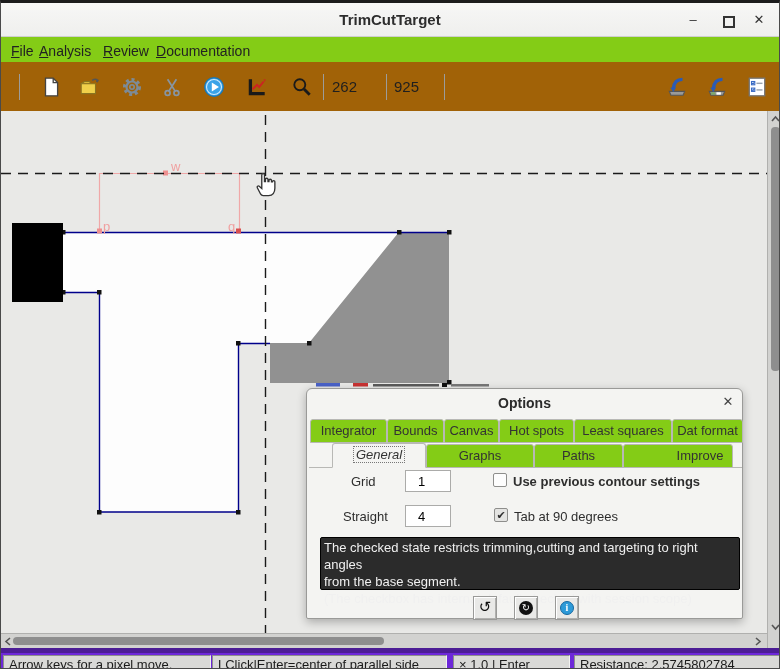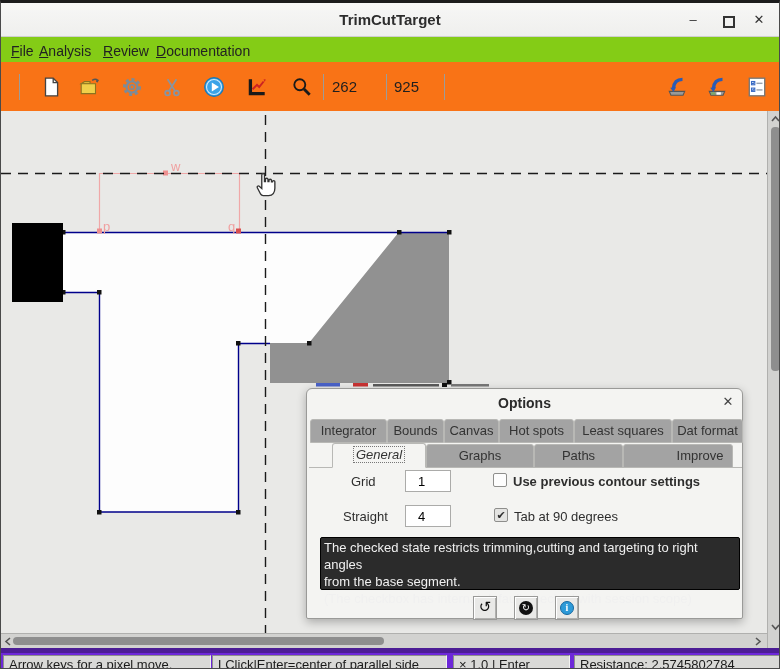--- a/index.html
+++ b/index.html
@@ -9,31 +9,31 @@
   
   .titlebar{left:0;top:0;width:100%;height:33px;background:linear-gradient(#f7f7f6,#efefed);border-bottom:1px solid #cfcfcd;}
   .title{left:0;right:0;top:8px;text-align:center;font-size:15px;font-weight:700;color:#2d2d2d;}
   .winbtn{top:8px;width:20px;height:18px;text-align:center;font-size:13px;color:#333;line-height:18px;cursor:default;}
   .maxbox{top:13px;width:8px;height:8px;border:2px solid #333;}
   
   .menubar{left:0;top:34px;width:100%;height:25px;background:#84cc16;}
   .menuitem{top:4px;font-size:14px;color:#222;padding:2px 4px;}
   .menuitem u{text-decoration:underline;}
   
-  .toolbar{left:0;top:59px;width:100%;height:49px;background:#f97316;border-bottom:5px solid #d946ef;}
+  .toolbar{left:0;top:59px;width:100%;height:49px;background:#a16207;border-bottom:5px solid #d946ef;}
   .tsep{top:12px;width:1px;height:26px;background:#9c9c9a;}
   .tbtn{top:14px;width:22px;height:22px;}
   .tnum{top:16px;font-size:15px;color:#1f1f1f;}
   
   .canvas{left:0;top:108px;width:766px;height:522px;background:#e9e9e7;}
   
   .dialog{left:305px;top:385px;width:437px;height:231px;background:#f4f4f2;border:1px solid #9a9a98;border-radius:6px 6px 2px 2px;box-shadow:0 3px 10px rgba(0,0,0,.28);box-sizing:border-box;}
   .dlg-title{left:0;right:0;top:6px;text-align:center;font-size:14px;font-weight:700;color:#2b2b2b;}
   .dlg-close{right:6px;top:5px;width:16px;height:16px;font-size:13px;color:#444;text-align:center;line-height:16px;}
-  .tab{box-sizing:border-box;height:24px;background:#a3a3a3;border:1px solid #b8b8b5;font-size:13px;color:#333;text-align:center;line-height:22px;border-radius:3px 3px 0 0;}
+  .tab{box-sizing:border-box;height:24px;background:#84cc16;border:1px solid #b8b8b5;font-size:13px;color:#333;text-align:center;line-height:22px;border-radius:3px 3px 0 0;}
   .tab.active{background:#f4f4f2;border-bottom:1px solid #f4f4f2;z-index:2;}
   .tab.active .focus{outline:1px dotted #777;padding:0 2px;}
   .fldlabel{font-size:13px;color:#2e2e2e;}
   .fld{box-sizing:border-box;width:46px;height:22px;border:1px solid #ababa9;background:#fff;font-size:13px;padding-left:12px;font-family:"Liberation Sans",sans-serif;}
   .chk{box-sizing:border-box;width:14px;height:14px;border:1px solid #8e8e8c;background:#fdfdfd;border-radius:2px;text-align:center;line-height:12px;font-size:11px;color:#2f2f2f;}
   .chklabel{font-size:13px;color:#2e2e2e;}
   .tooltip{left:13px;top:148px;width:420px;height:53px;background:#2b2b2b;border:1px solid #000;border-radius:2px;color:#f0f0f0;font-size:13px;line-height:17px;padding:1px 3px;box-sizing:border-box;}
   .dbtn{top:207px;width:22px;height:22px;background:#e9e9e7;border:1px solid #9a9a98;box-shadow:inset 1px 1px 0 #fff, inset -1px -1px 0 #b0b0ae;text-align:center;}
   .glyph{font-family:"DejaVu Sans",sans-serif;}
   

